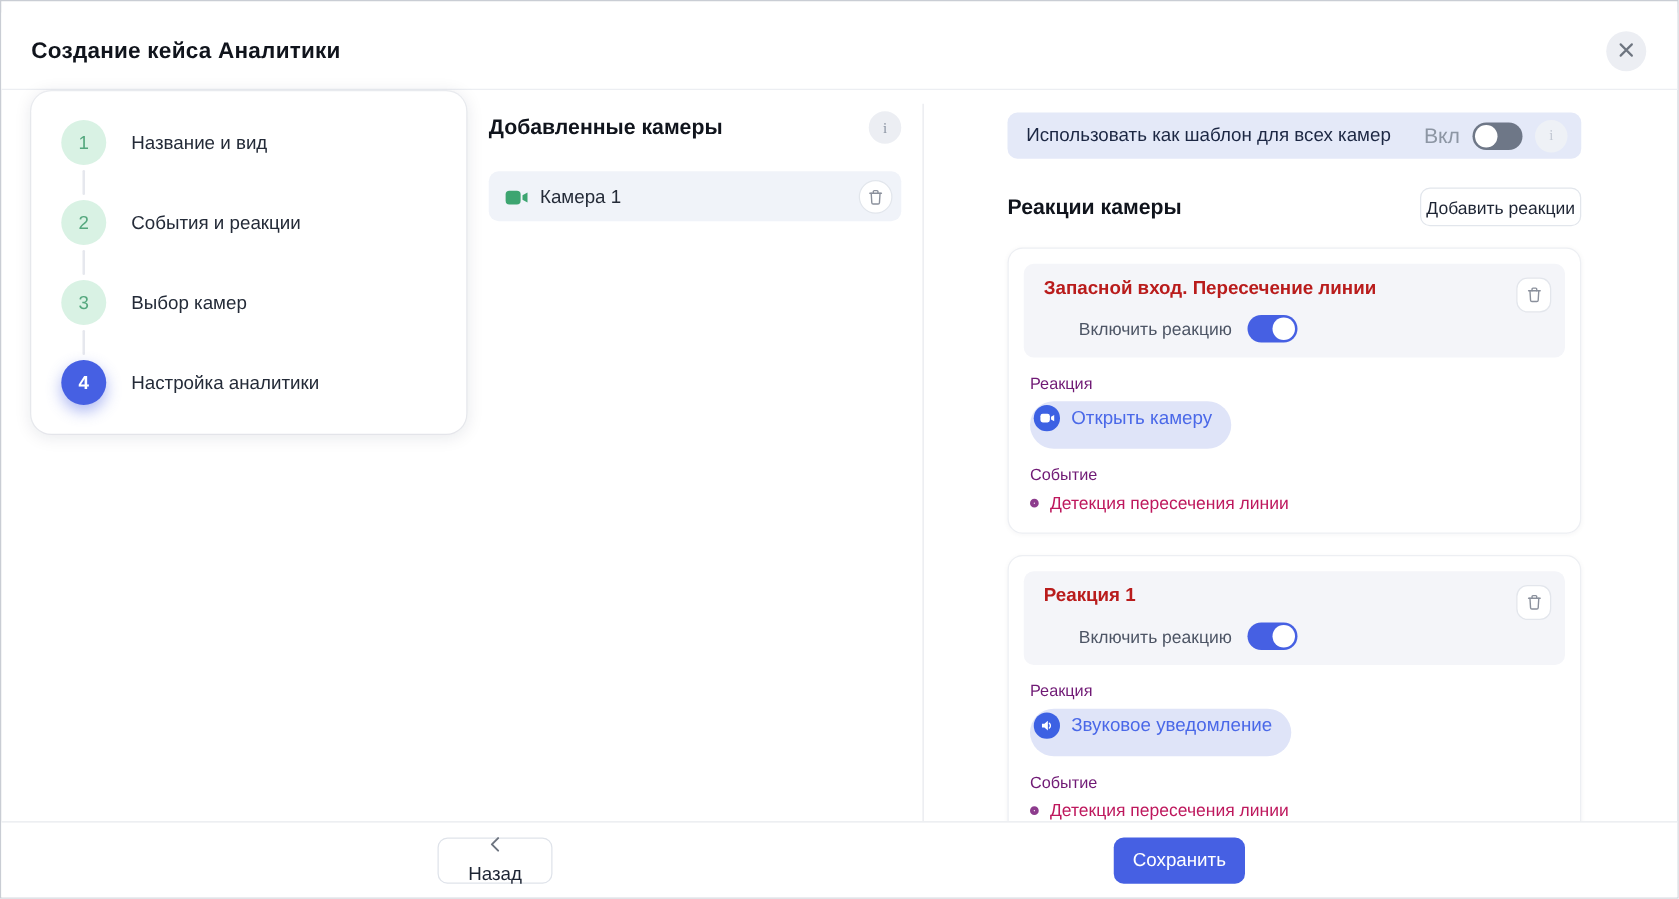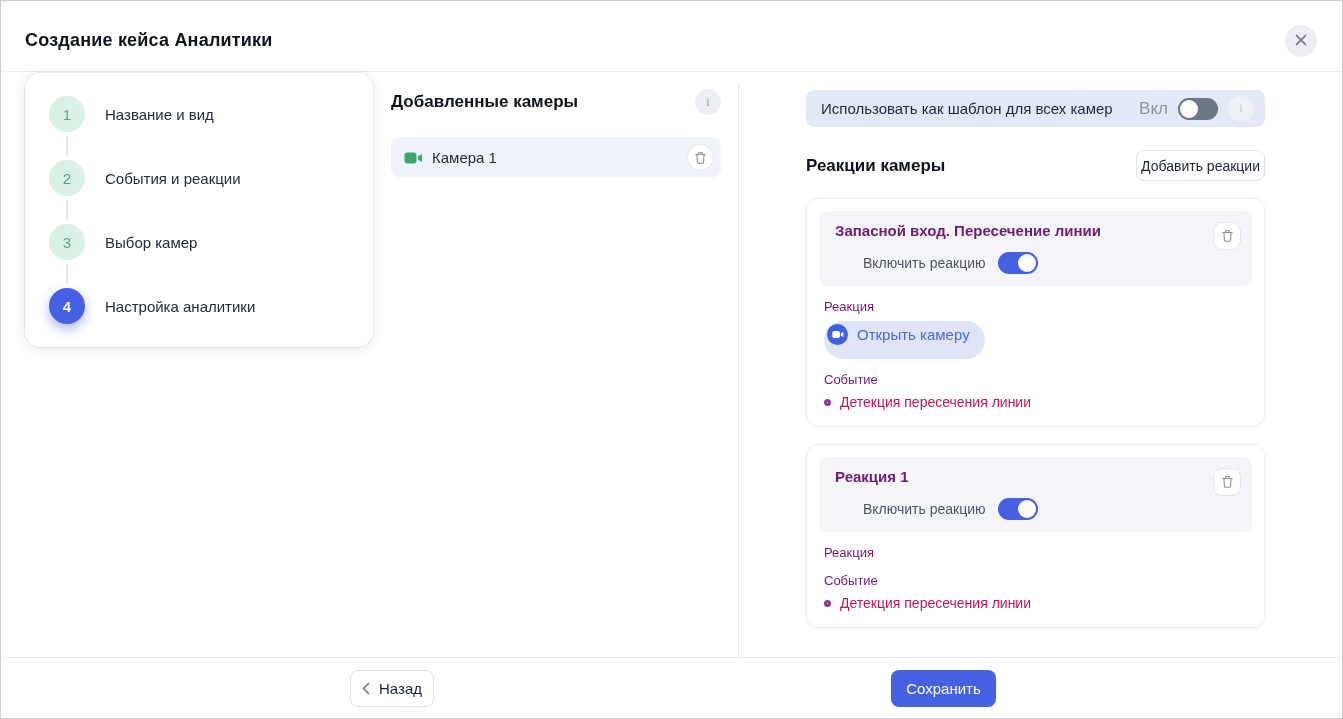--- a/index.html
+++ b/index.html
@@ -90,21 +90,21 @@
     background: #fff; border: 1px solid #e2e6ec; border-radius: 8px; cursor: pointer;
     height: 31px; padding: 0 4px; font-size: 14px; color: #1d2433;
     font-family: inherit;
   }
 
   .reaction-card {
     margin-top: 17px; background: #fff; border: 1px solid #edeff3; border-radius: 12px;
     padding: 12px 12px 16px; box-shadow: 0 1px 4px rgba(20,30,60,0.04);
   }
   .rc-head { background: #f4f5f9; border-radius: 8px; padding: 11px 16px 12px; position: relative; }
-  .rc-title { font-size: 15px; font-weight: 700; color: #701a75; padding-right: 40px; }
+  .rc-title { font-size: 15px; font-weight: 700; color: #b91c1c; padding-right: 40px; }
   .trash-btn {
     position: absolute; top: 11px; right: 11px; width: 28px; height: 28px;
     background: #fff; border: 1px solid #e3e6ec; border-radius: 9px; cursor: pointer;
     display: flex; align-items: center; justify-content: center;
   }
   .rc-enable { margin-top: 13px; display: flex; align-items: center; gap: 12px; margin-left: 28px; }
   .rc-enable-label { font-size: 14px; color: #4d5565; }
   .rc-field-label { margin: 13px 5px 0; font-size: 13px; color: #701a75; }
   .reaction-chip {
     margin: 7px 0 0 5px; display: inline-flex; align-items: center; gap: 9px;
@@ -118,24 +118,24 @@
   .event-row { margin: 7px 0 0 5px; display: flex; align-items: center; gap: 9px; }
   .event-ring { width: 7px; height: 7px; border: 3px solid #8d3c8d; border-radius: 50%; flex: 0 0 auto; }
   .event-text { font-size: 14px; color: #be185d; }
 
   
   .footer {
     position: absolute; left: 0; right: 0; bottom: 0; height: 61px;
     background: #fff; border-top: 1px solid #e8eaee;
   }
   .back-btn {
-    position: absolute; left: 349px; top: 12px; height: 37px; width: 84px;
+    position: absolute; left: 349px; top: 12px; height: 37px; width: 92px;
     background: #fff; border: 1px solid #dfe3ea; border-radius: 8px; cursor: pointer;
     display: flex; align-items: center; justify-content: center; gap: 9px;
-    font-size: 15px; color: #1d2433; font-family: inherit;
+    font-size: 15px; color: #1d2433; font-family: inherit; flex-direction: column;
   }
   .save-btn {
     position: absolute; left: 890px; top: 12px; height: 37px; width: 105px;
     background: #4660e3; border: none; border-radius: 8px; cursor: pointer;
     font-size: 15px; color: #ffffff; font-family: inherit;
     display: flex; align-items: center; justify-content: center;
   }
 </style>
 </head>
 <body>
@@ -267,20 +267,29 @@
           </span>
         </button>
         <div class="rc-enable">
           <span class="rc-enable-label">Включить реакцию</span>
           <div class="toggle toggle-on">
               <div class="knob"></div>
             </div>
         </div>
       </div>
       <div class="rc-field-label">Реакция</div>
+      <div class="reaction-chip">
+        <span class="chip-icon-circle">
+          <svg width="11" height="11" viewBox="0 0 14 14">
+              <path d="M2 5 H4.5 L8 2 V12 L4.5 9 H2 Z" fill="#ffffff"></path>
+              <path d="M9.5 4.5 a3.4 3.4 0 0 1 0 5" stroke="#ffffff" stroke-width="1.4" fill="none" stroke-linecap="round"></path>
+            </svg>
+        </span>
+        <span class="chip-text">Звуковое уведомление</span>
+      </div>
       <div class="rc-field-label">Событие</div>
       <div class="event-row">
         <span class="event-ring"></span>
         <span class="event-text">Детекция пересечения линии</span>
       </div>
     </div>
 
   </div>
 
   <div class="footer">

